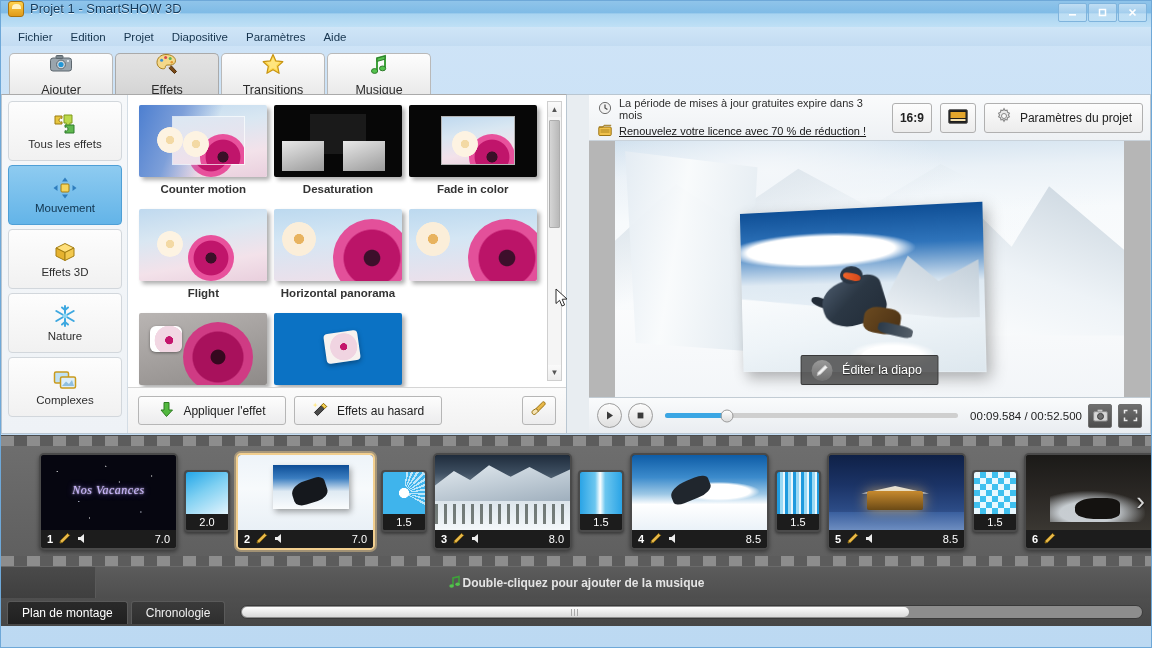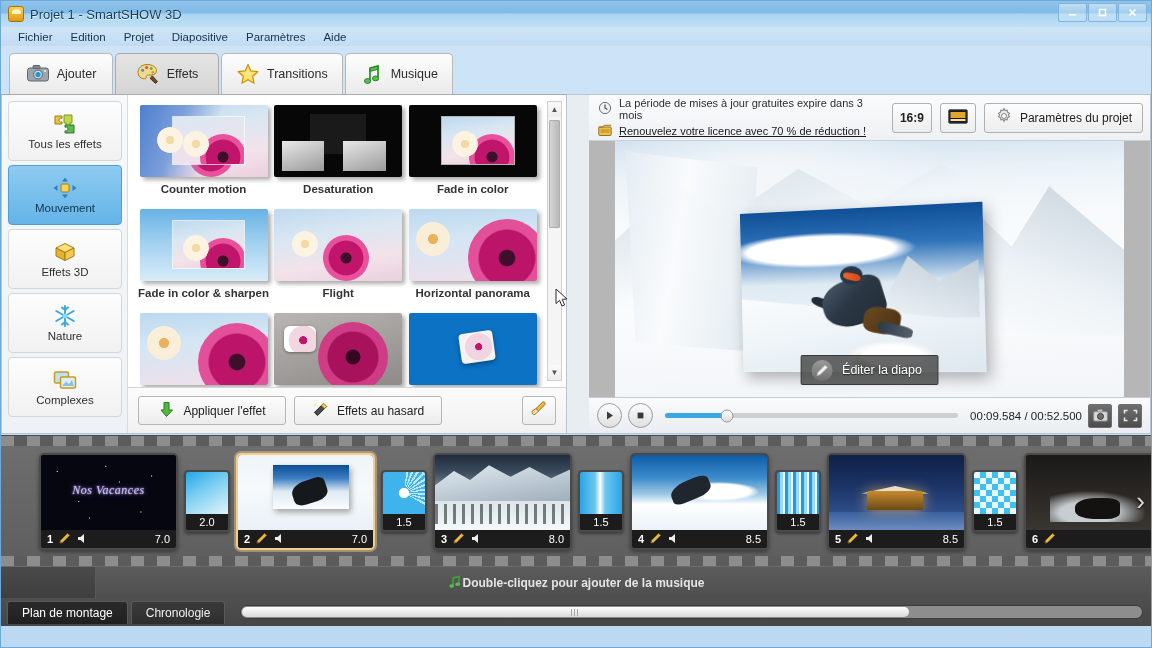--- a/index.html
+++ b/index.html
@@ -16,21 +16,21 @@
   #app {
     width: 1152px; height: 648px;
     position: relative;
     background: linear-gradient(180deg,#cfe4f7 0%,#bcd9f2 100%);
     border: 1px solid #6ea8d8;
     overflow: hidden;
   }
   .titlebar {
     height: 26px;
     background: linear-gradient(180deg,#8fc4ea 0%,#7fbbe6 45%,#a9d4f0 50%,#bfe0f6 100%);
-    display: flex; align-items: center;
+    display: flex; 
     padding-left: 7px;
     position: relative;
   }
   .title-icon {
     width: 16px; height: 16px; margin-right: 6px;
     background: linear-gradient(180deg,#ffd24d,#e09a18);
     border: 1px solid #a9720d; border-radius: 3px;
     position: relative; flex: 0 0 auto;
   }
   .title-icon::after{
@@ -73,21 +73,21 @@
     background: transparent;
   }
   .tab {
     height: 41px; min-width: 104px;
     margin-right: 2px;
     display: flex; align-items: center; justify-content: center;
     gap: 7px; padding: 0 14px;
     background: linear-gradient(180deg,#fdfdfd 0%,#f2f2f2 60%,#eaeaea 100%);
     border: 1px solid #b9b9b9; border-bottom: none;
     border-radius: 5px 5px 0 0;
-    font-size: 12.5px; color: #2b2b2b;
+    font-size: 12.5px; color: #2b2b2b; flex-direction: column;
   }
   .tab.active {
     background: linear-gradient(180deg,#e3e3e3 0%,#dcdcdc 55%,#d4d4d4 100%);
     border-color: #aaa;
   }
   .tab .ticon { width: 24px; height: 24px; flex: 0 0 auto; }
 
   
   .main {
     position: absolute; left: 0; top: 93px; right: 0; height: 340px;
@@ -698,26 +698,20 @@
               <div class="fx-label">Desaturation</div>
             </div>
 
             <div class="fx-cell">
               <div class="fx-thumb black">
                 <div class="inner-frame art-flower"></div>
               </div>
               <div class="fx-label">Fade in color</div>
             </div>
 
-            <div class="fx-cell">
-              <div class="fx-thumb art-bluebg">
-                <div class="inner-frame art-flower"></div>
-              </div>
-              <div class="fx-label">Fade in color &amp; sharpen</div>
-            </div>
 
             <div class="fx-cell">
               <div class="fx-thumb art-flower"></div>
               <div class="fx-label">Flight</div>
             </div>
 
             <div class="fx-cell">
               <div class="fx-thumb art-panorama"></div>
               <div class="fx-label">Horizontal panorama</div>
             </div>

